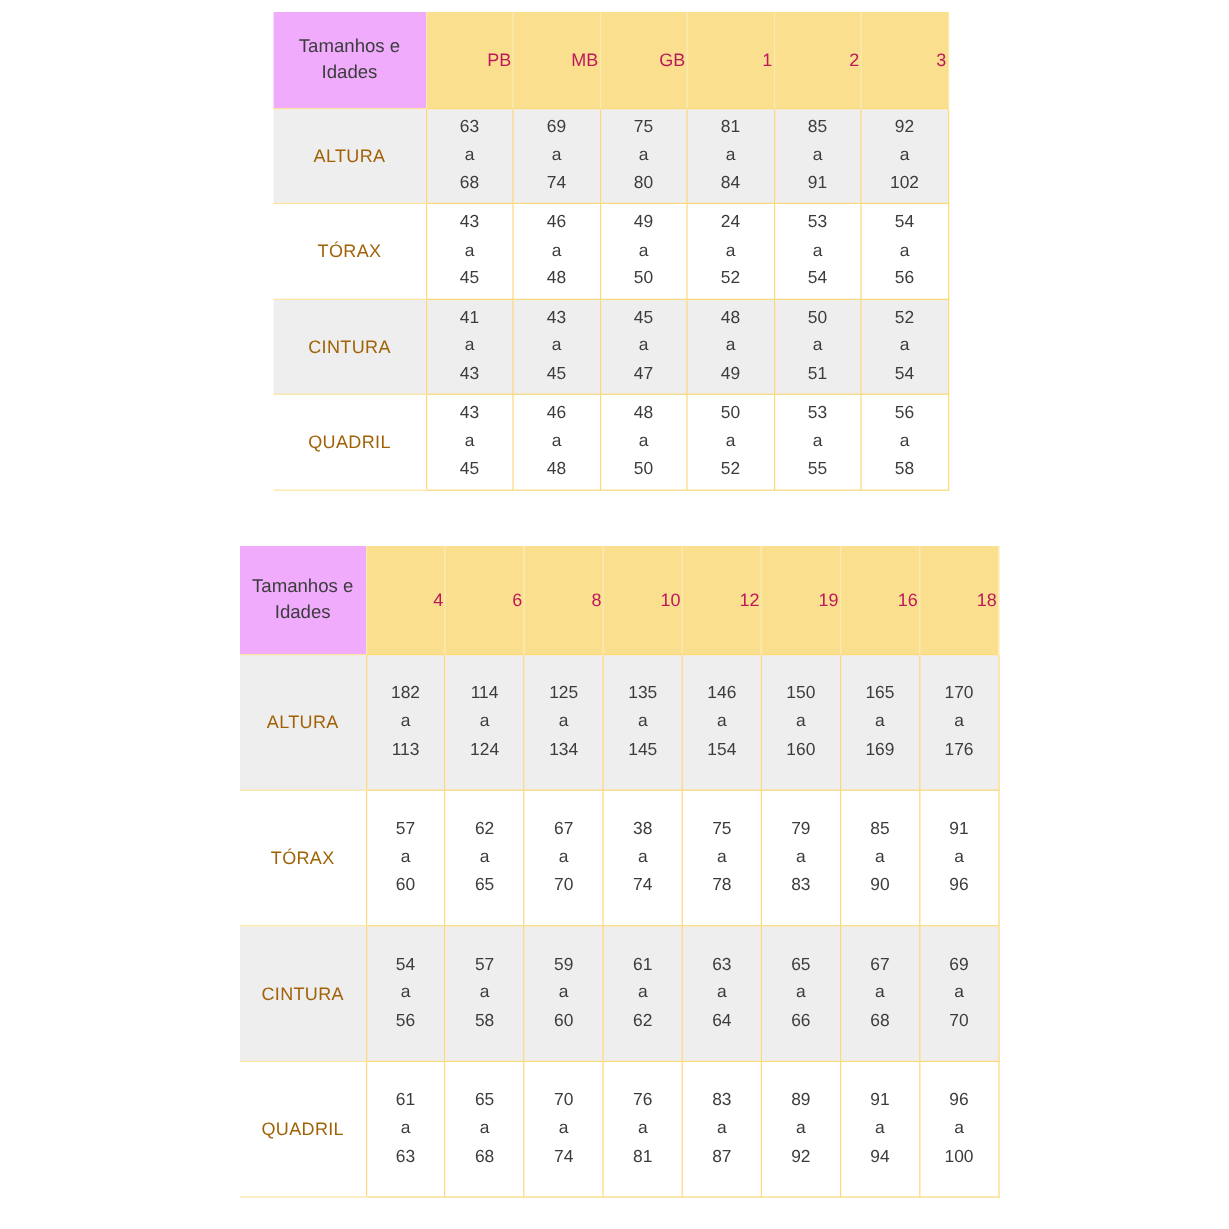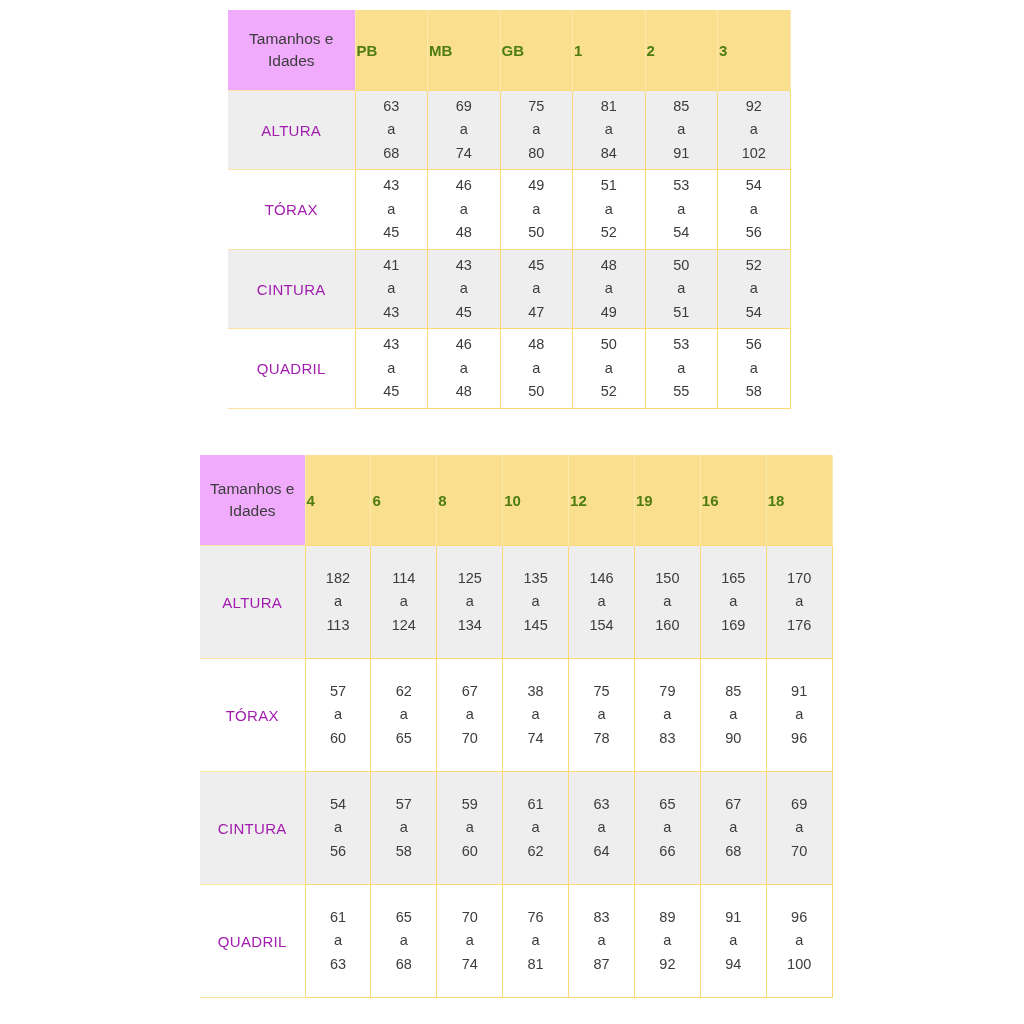--- a/index.html
+++ b/index.html
@@ -52,37 +52,37 @@
     line-height: 1.45;
     color: #3c3c3c;
     padding: 6px 8px;
   }
 
   
   .size-header {
     background: #fadf8f;
     border-left: 1px solid #fbe9b0;
     border-right: 1px solid #fbe9b0;
-    text-align: left;
+    text-align: right;
     vertical-align: middle;
     font-size: 15px;
-    font-weight: 700;
-    color: #4d7c0f;
+    font-weight: 400;
+    color: #be185d;
   }
   #table-baby .size-header { height: 78px; }
   #table-kids .size-header { height: 88px; }
 
   
   .row-label {
     text-align: center;
     vertical-align: middle;
     font-size: 15px;
     font-weight: 400;
     letter-spacing: 0.3px;
-    color: #a21caf;
+    color: #a16207;
     border-top: 1px solid #fbe3a0;
     border-bottom: 1px solid #fbe3a0;
   }
 
   
   .value-cell {
     text-align: center;
     vertical-align: middle;
     font-size: 14.5px;
     font-weight: 400;
@@ -137,21 +137,21 @@
         <td class="value-cell">75 a 80</td>
         <td class="value-cell">81 a 84</td>
         <td class="value-cell">85 a 91</td>
         <td class="value-cell">92 a 102</td>
       </tr>
       <tr class="row-plain">
         <th class="row-label">TÓRAX</th>
         <td class="value-cell">43 a 45</td>
         <td class="value-cell">46 a 48</td>
         <td class="value-cell">49 a 50</td>
-        <td class="value-cell">51 a 52</td>
+        <td class="value-cell">24 a 52</td>
         <td class="value-cell">53 a 54</td>
         <td class="value-cell">54 a 56</td>
       </tr>
       <tr class="row-shaded">
         <th class="row-label">CINTURA</th>
         <td class="value-cell">41 a 43</td>
         <td class="value-cell">43 a 45</td>
         <td class="value-cell">45 a 47</td>
         <td class="value-cell">48 a 49</td>
         <td class="value-cell">50 a 51</td>

